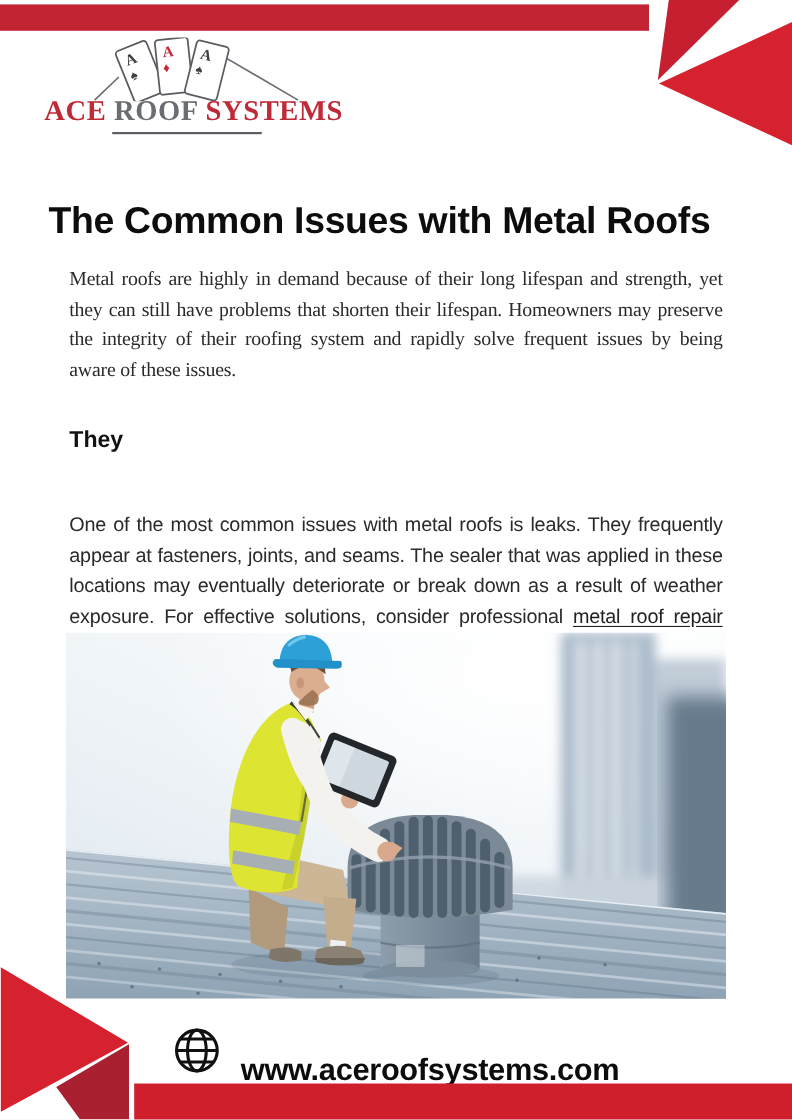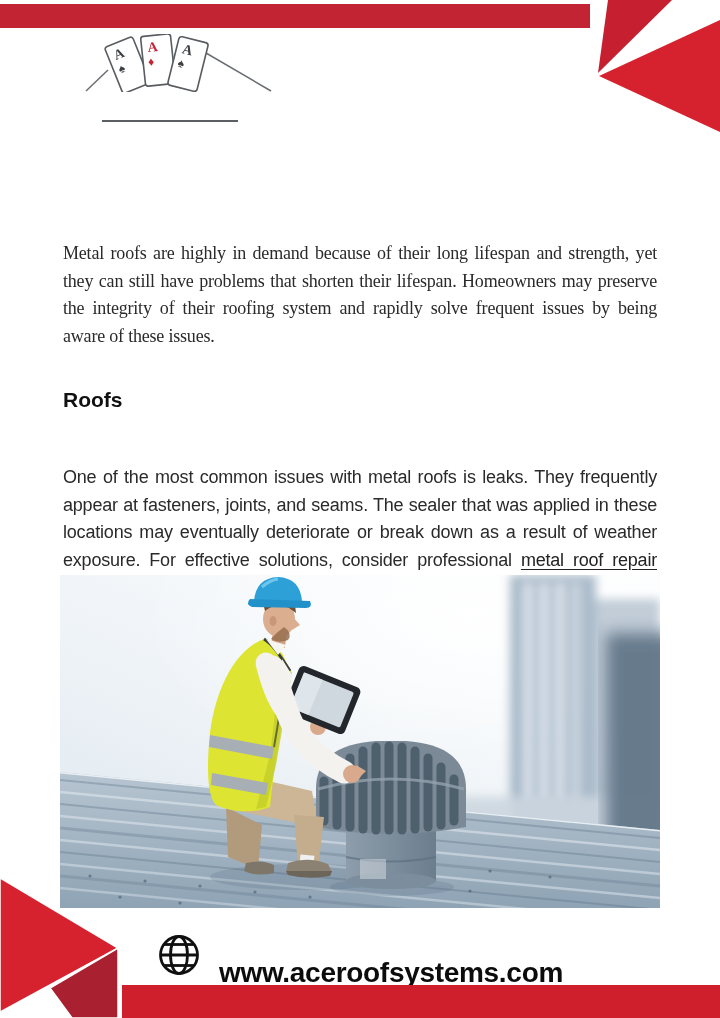--- a/index.html
+++ b/index.html
@@ -81,27 +81,33 @@
         <text x="-9" y="-9" font-family="Liberation Serif,serif" font-size="14" font-weight="700" fill="#c22737">A</text>
         <text x="-10" y="5" font-size="12" fill="#c22737">♦</text>
       </g>
 
       <g transform="translate(132,30) rotate(14)">
         <rect x="-15" y="-25" width="30" height="50" rx="3" fill="#ffffff" stroke="#595c60" stroke-width="1.6"></rect>
         <text x="-9" y="-9" font-family="Liberation Serif,serif" font-size="14" font-weight="700" fill="#3d4043">A</text>
         <text x="-10" y="5" font-size="12" fill="#3d4043">♠</text>
       </g>
     </svg>
+    <div id="logo-name">
+      <span class="logo-red">ACE</span>
+      <span class="logo-gray">ROOF</span>
+      <span class="logo-red">SYSTEMS</span>
+    </div>
   </div>
   <div id="logo-underline"></div>
 
+  <h1 id="title">The Common Issues with Metal Roofs</h1>
 
   <p id="intro" class="body-par">Metal roofs are highly in demand because of their long lifespan and strength, yet they can still have problems that shorten their lifespan. Homeowners may preserve the integrity of their roofing system and rapidly solve frequent issues by being aware of these issues.</p>
 
-  <div id="leaks-heading">Roofs</div>
+  <div id="leaks-heading">They</div>
   <p id="leaks-par" class="body-par"><span>One of the most common issues with metal roofs is leaks. They frequently appear at fasteners, joints, and seams. The sealer that was applied in these locations may eventually deteriorate or break down as a result of weather exposure. For effective solutions, consider professional </span><span id="leaks-link">metal roof repair services in Lebanon, MO</span><span>.</span></p>
 
   <div id="photo">
     <svg width="600" height="333" viewBox="0 0 600 333">
       <defs>
         <linearGradient id="skyG" x1="0" y1="1" x2="0.8" y2="0">
           <stop offset="0" stop-color="#dde6ee"></stop>
           <stop offset="0.5" stop-color="#eef3f7"></stop>
           <stop offset="1" stop-color="#fbfdfe"></stop>
         </linearGradient>

